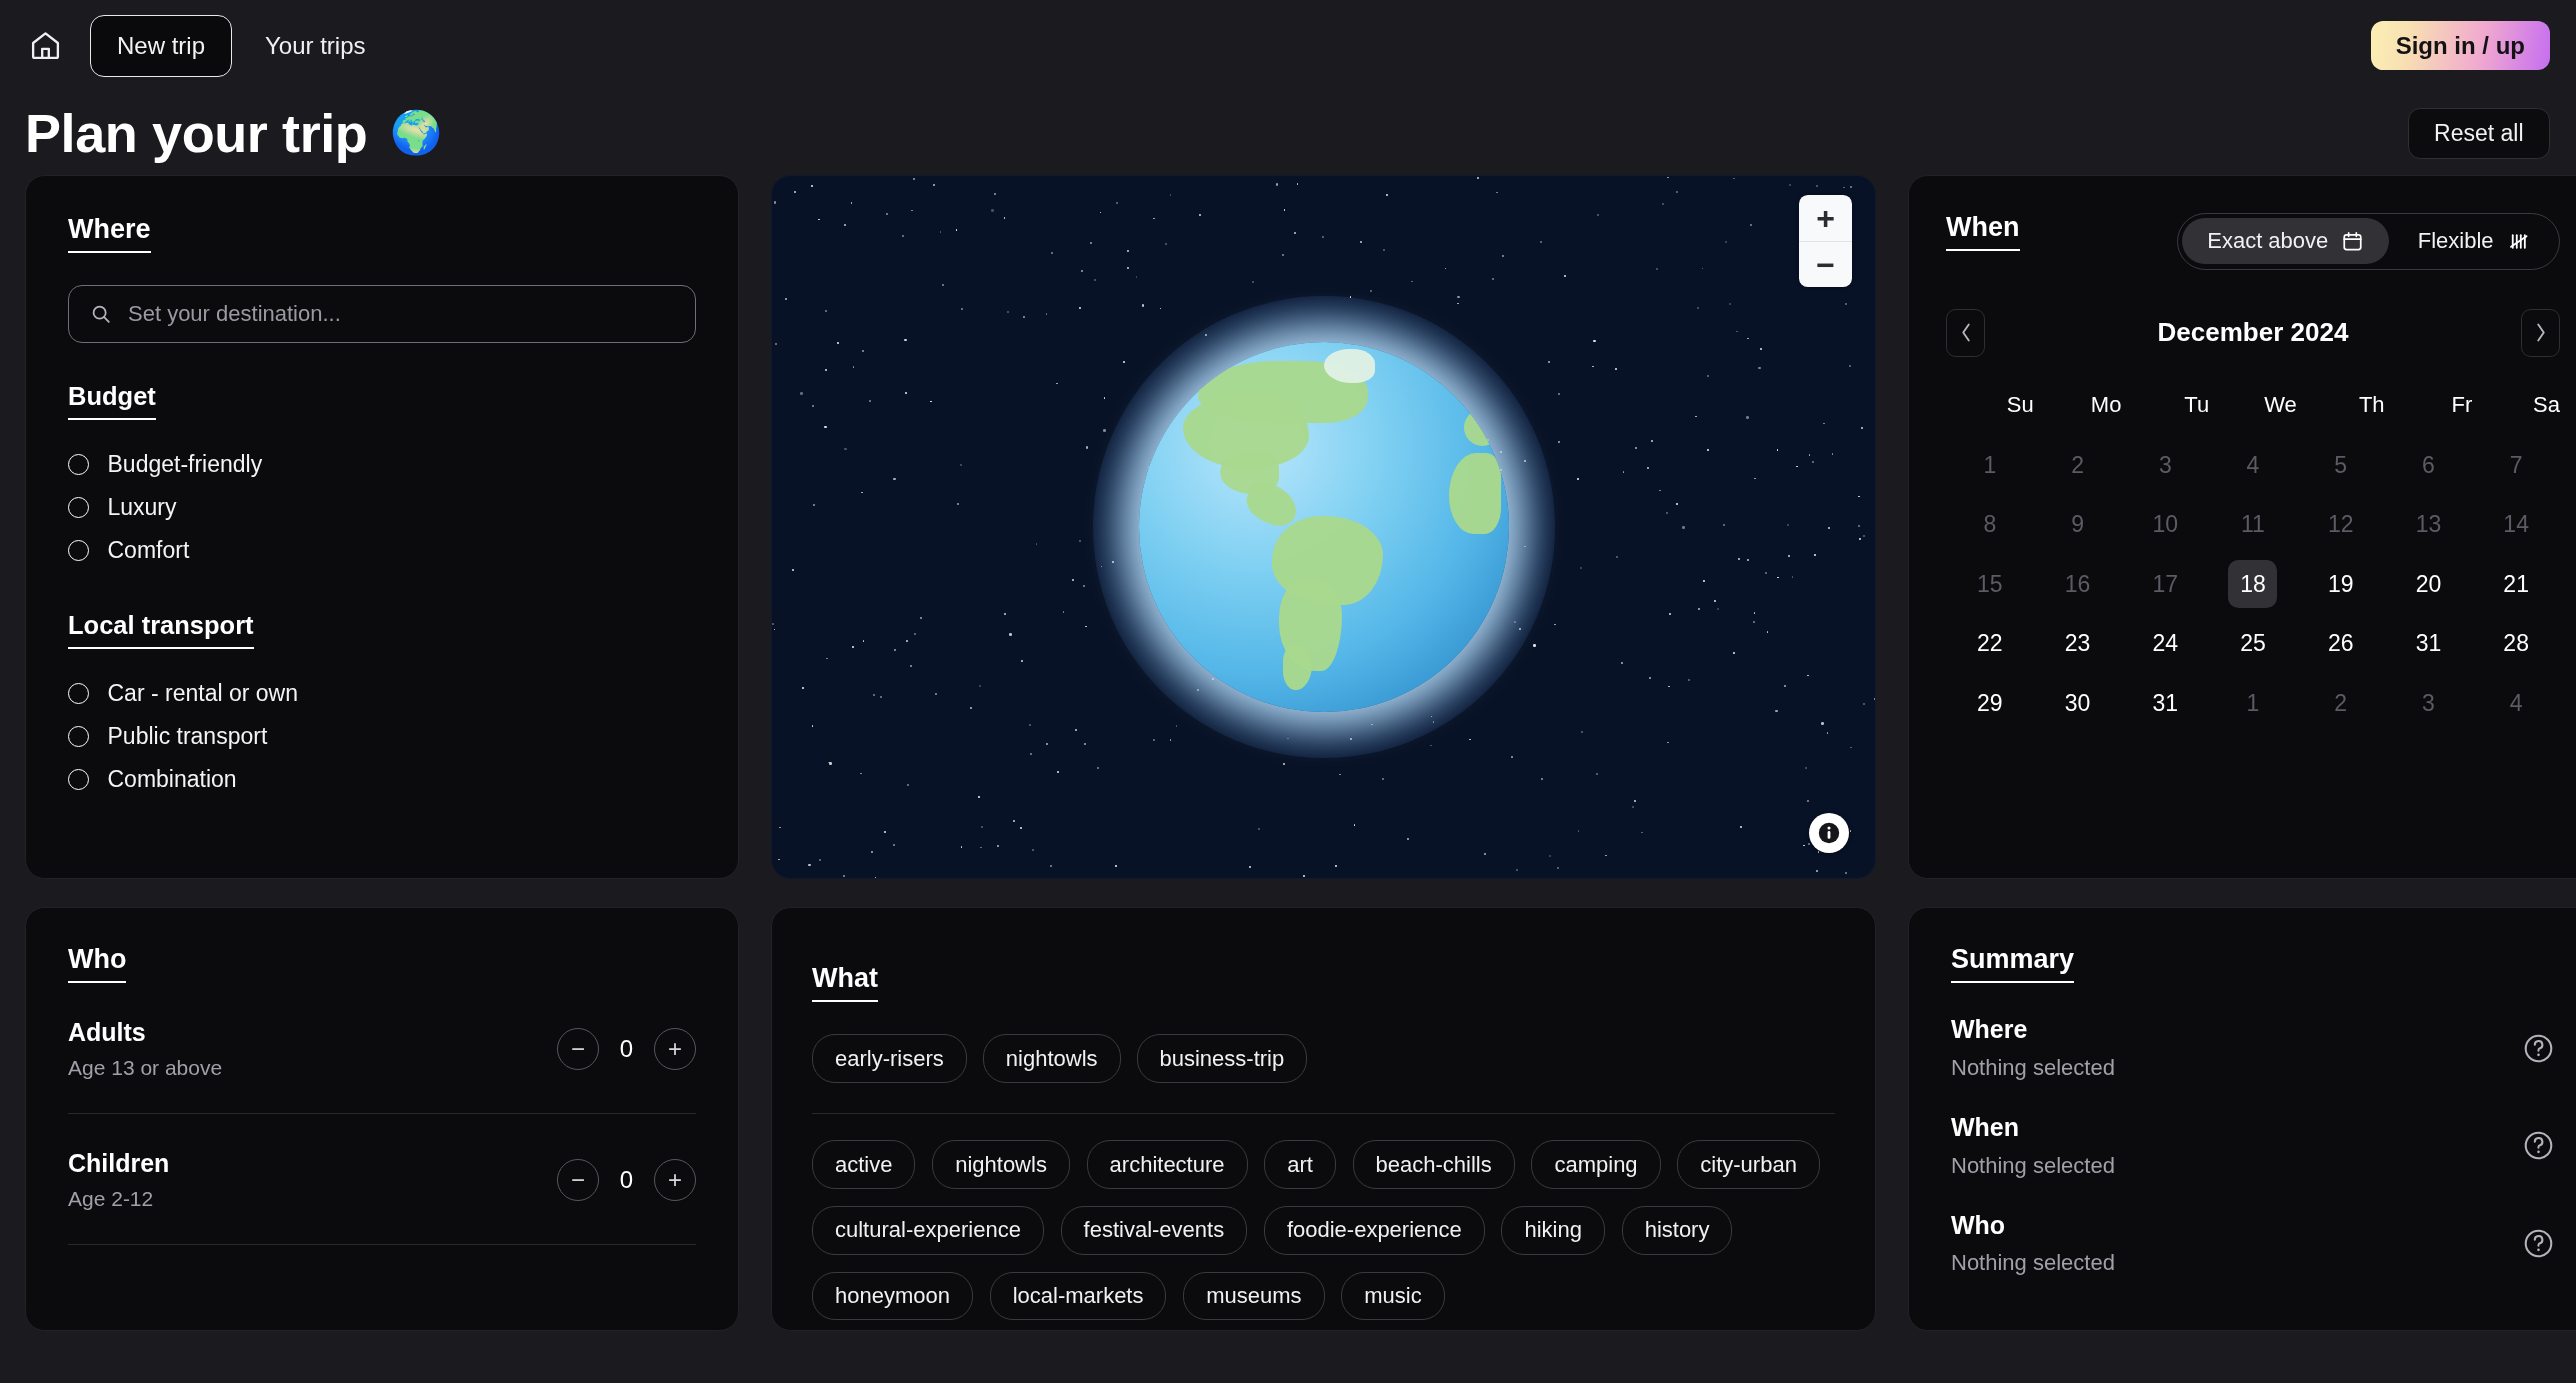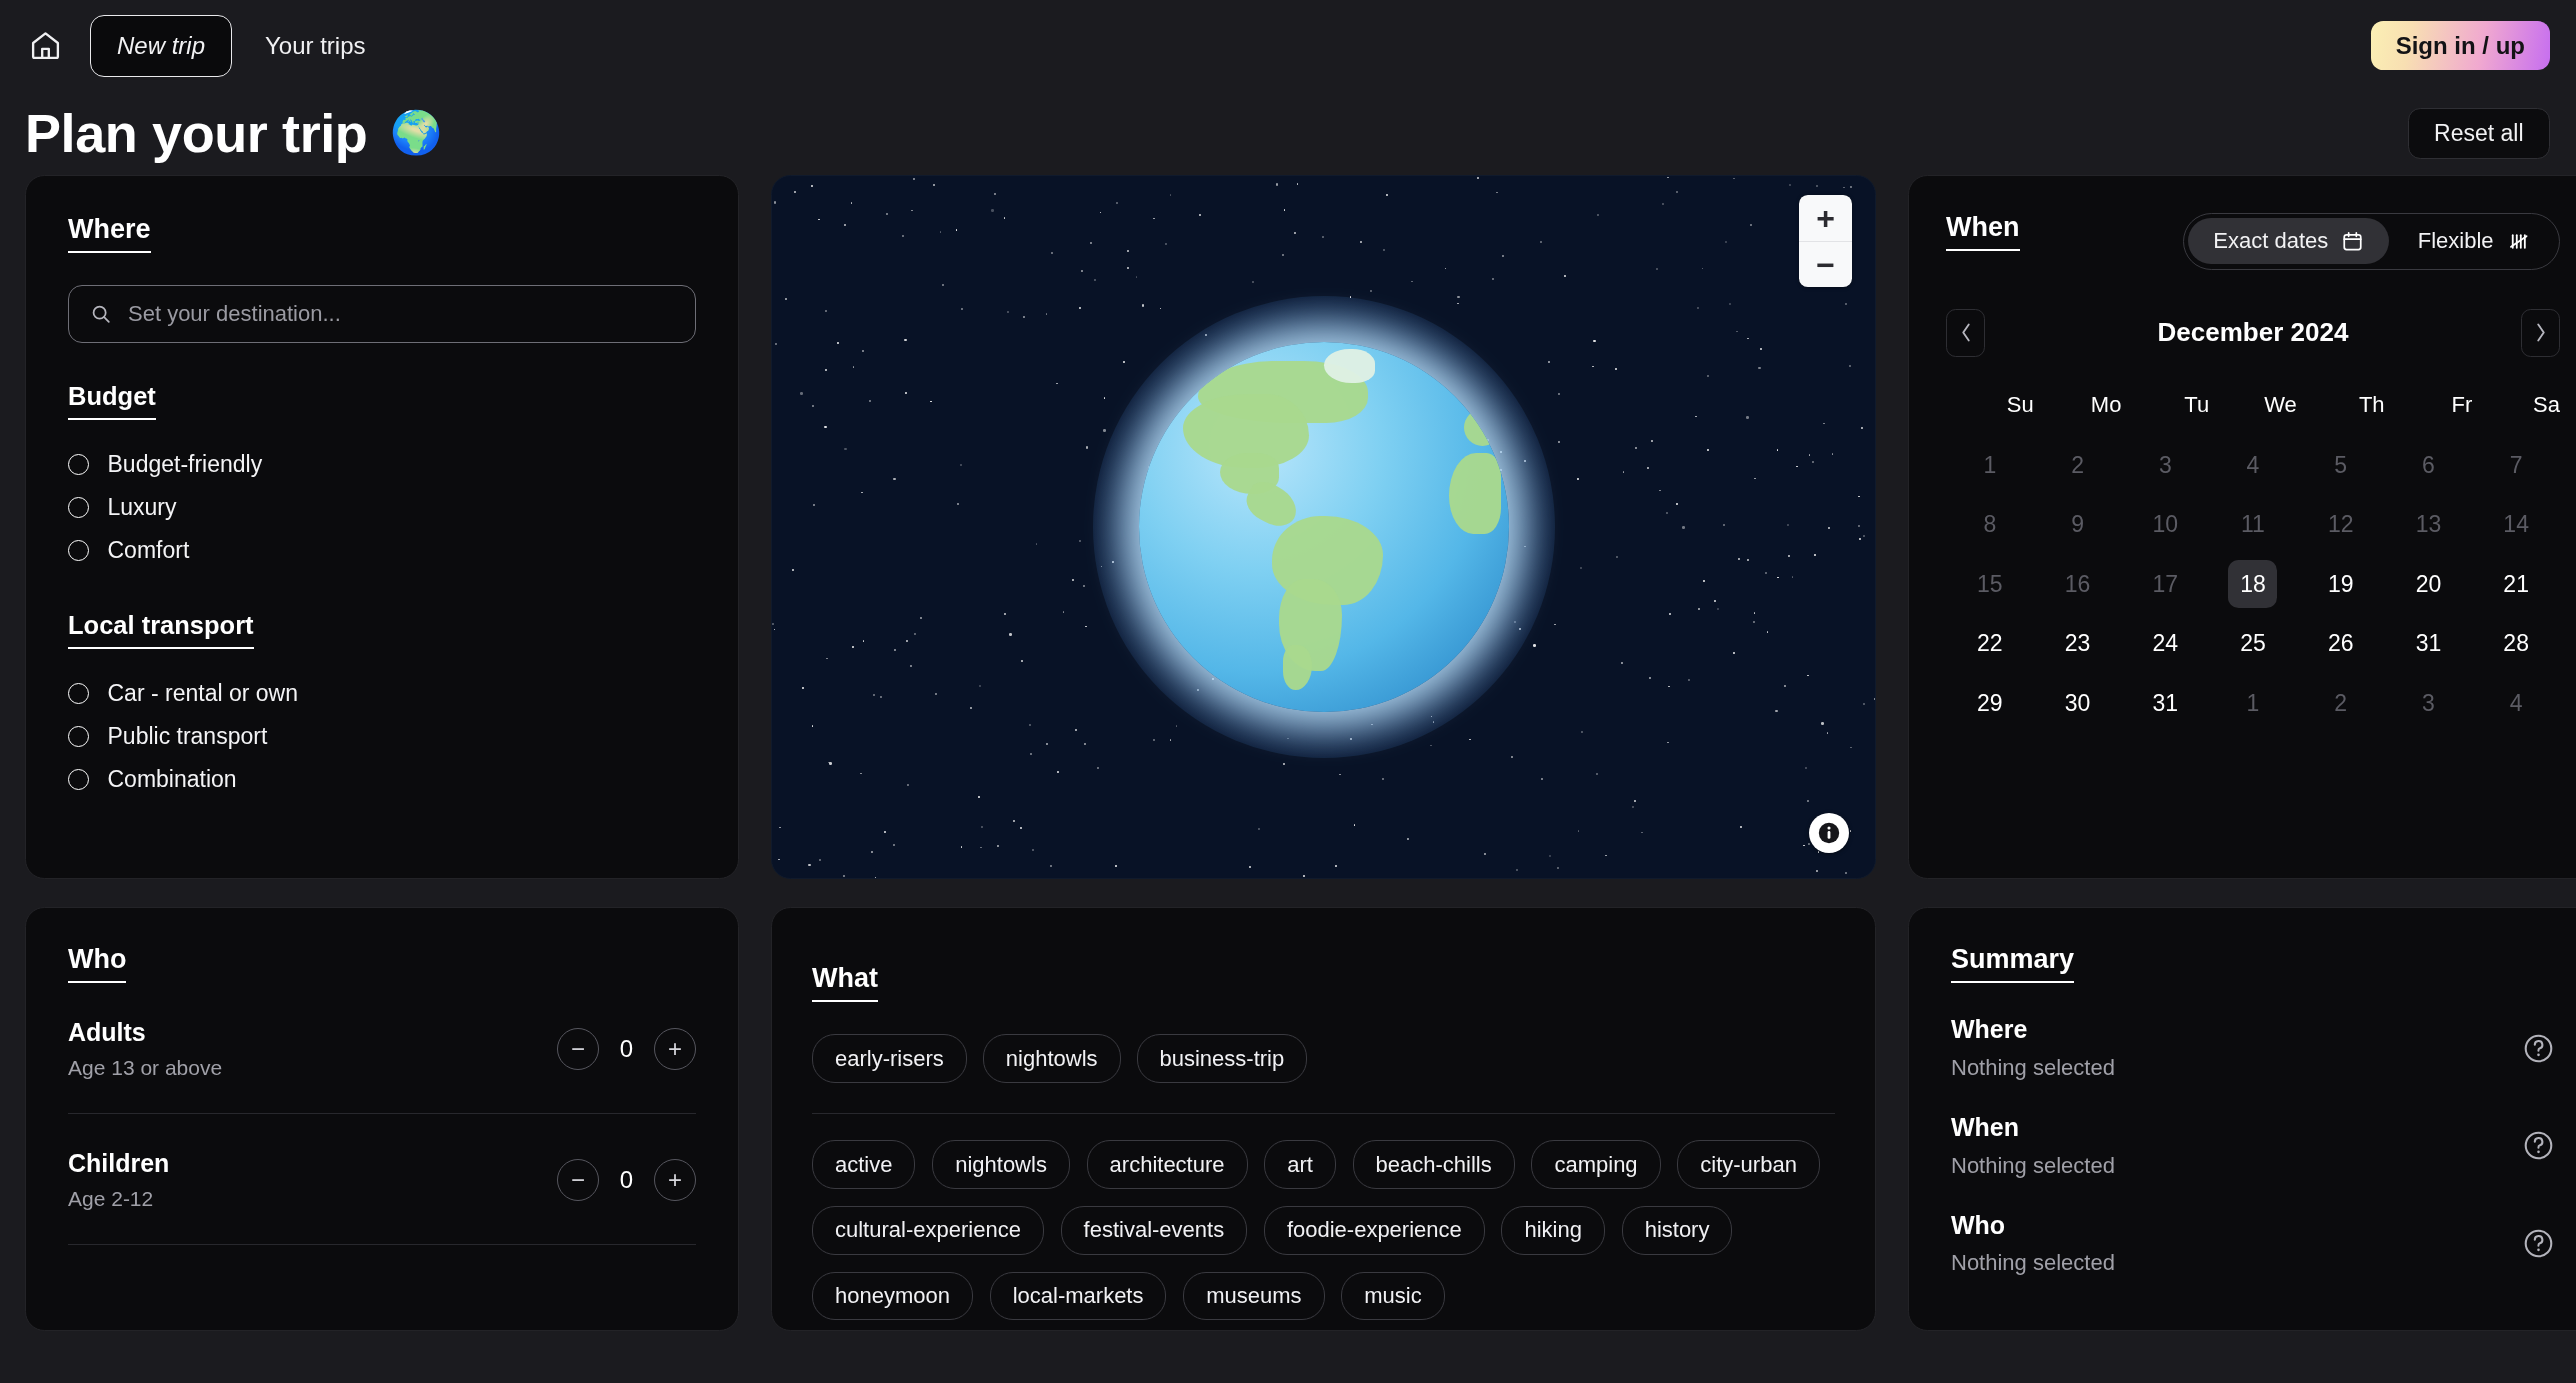--- a/index.html
+++ b/index.html
@@ -28,21 +28,20 @@
   }
   .btn-newtrip {
     background: #0a0a0c;
     border: 1.8px solid #e9e9ec;
     border-radius: 14px;
     color: #f2f2f4;
     font-size: 24px;
     padding: 18px 26px;
     cursor: pointer;
     line-height: 1;
-    font-style: italic;
   }
   .nav-yourtrips {
     margin-left: 33px;
     font-size: 24px;
     color: #f0f0f2;
     cursor: pointer;
   }
   .spacer { flex: 1; }
   .btn-signin {
     background: linear-gradient(100deg, #fbf0b4 0%, #f8dfb2 22%, #f0a8d0 62%, #c66ef0 100%);
@@ -815,21 +814,21 @@
       </svg>
     </div>
   </div>
 
   <div class="panel col-right h-row1">
     <div class="when-inner">
       <div class="when-head">
         <div class="sect-title">When</div>
         <div class="mode-toggle">
           <div class="mode-opt active">
-            <span>Exact dates</span>
+            <span>Exact above</span>
             <span>
               <svg width="23" height="23" viewBox="0 0 24 24" fill="none" stroke="#ffffff" stroke-width="1.8" stroke-linecap="round">
                 <rect x="3.4" y="5" width="17.2" height="15.4" rx="2.4"></rect>
                 <path d="M3.4 9.6 H20.6"></path>
                   <path d="M8 3 V6.6"></path>
                   <path d="M16 3 V6.6"></path>
               </svg>
             </span>
           </div>
           <div class="mode-opt">

